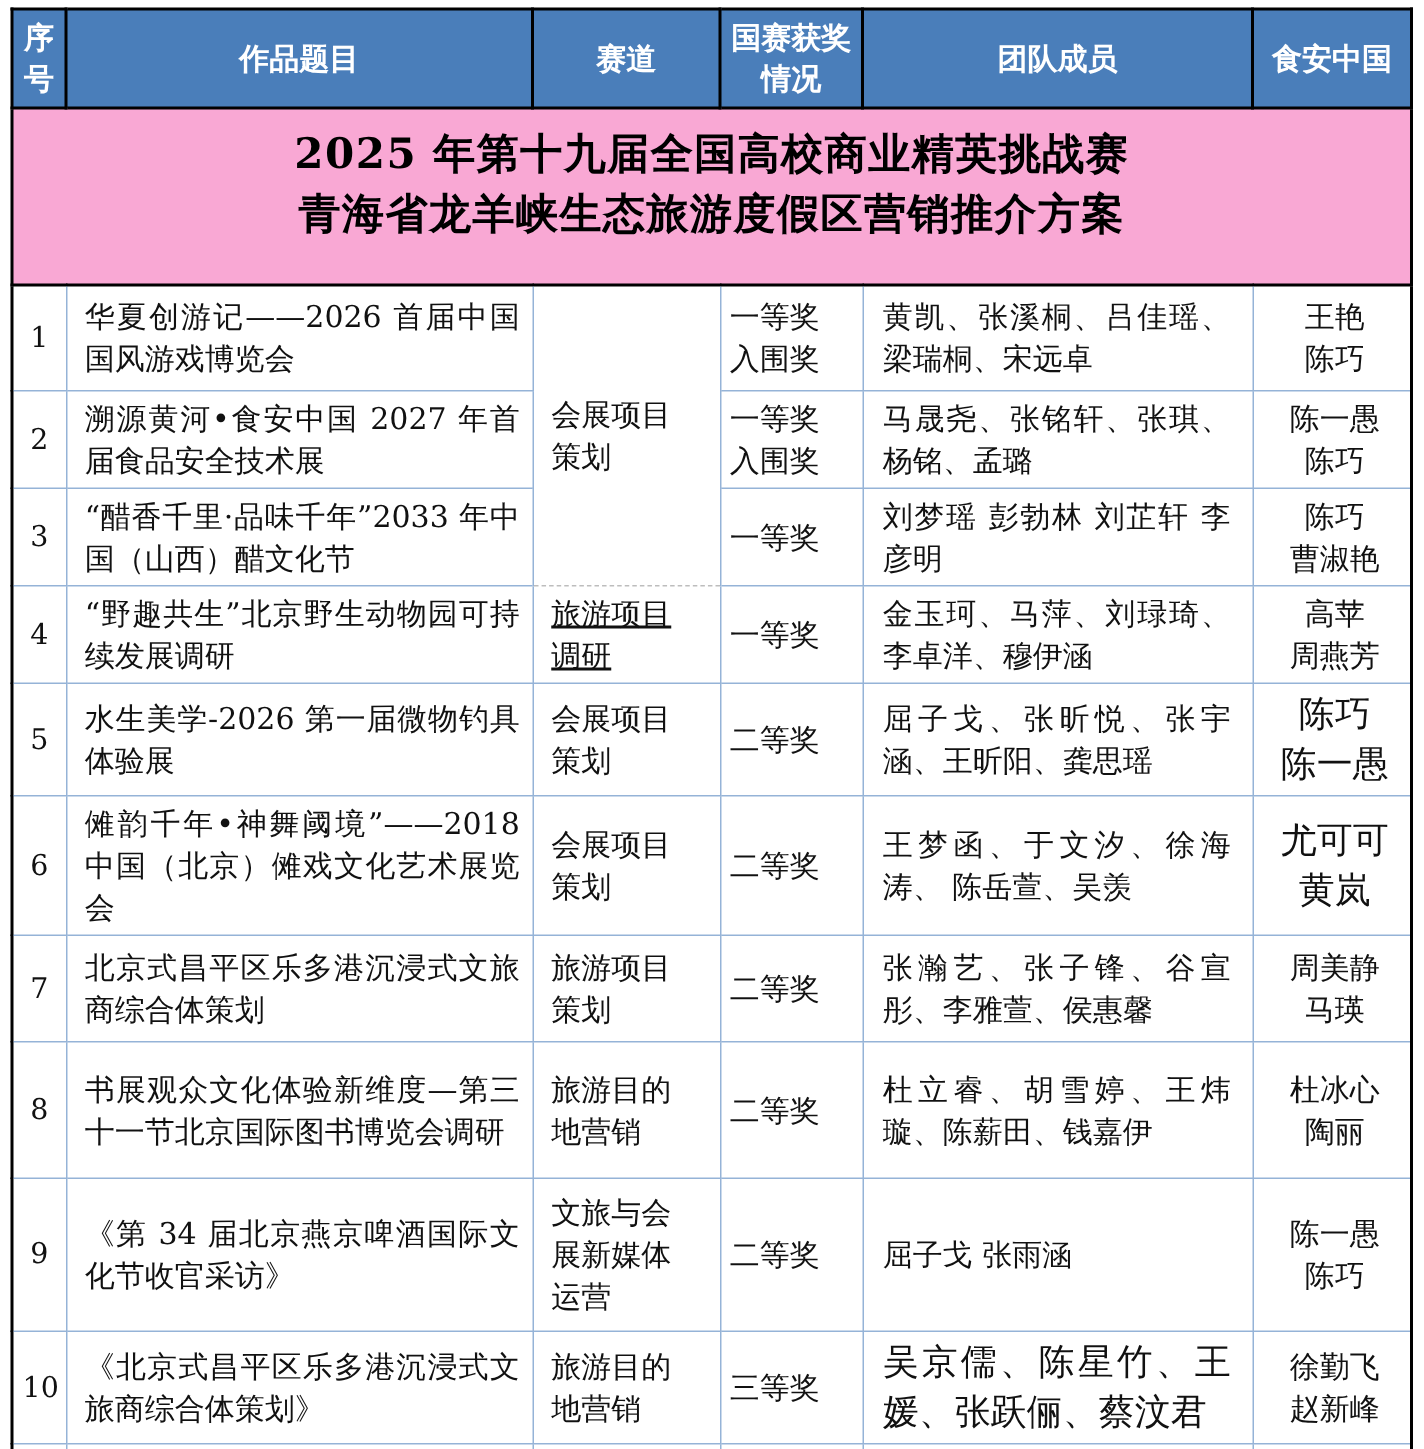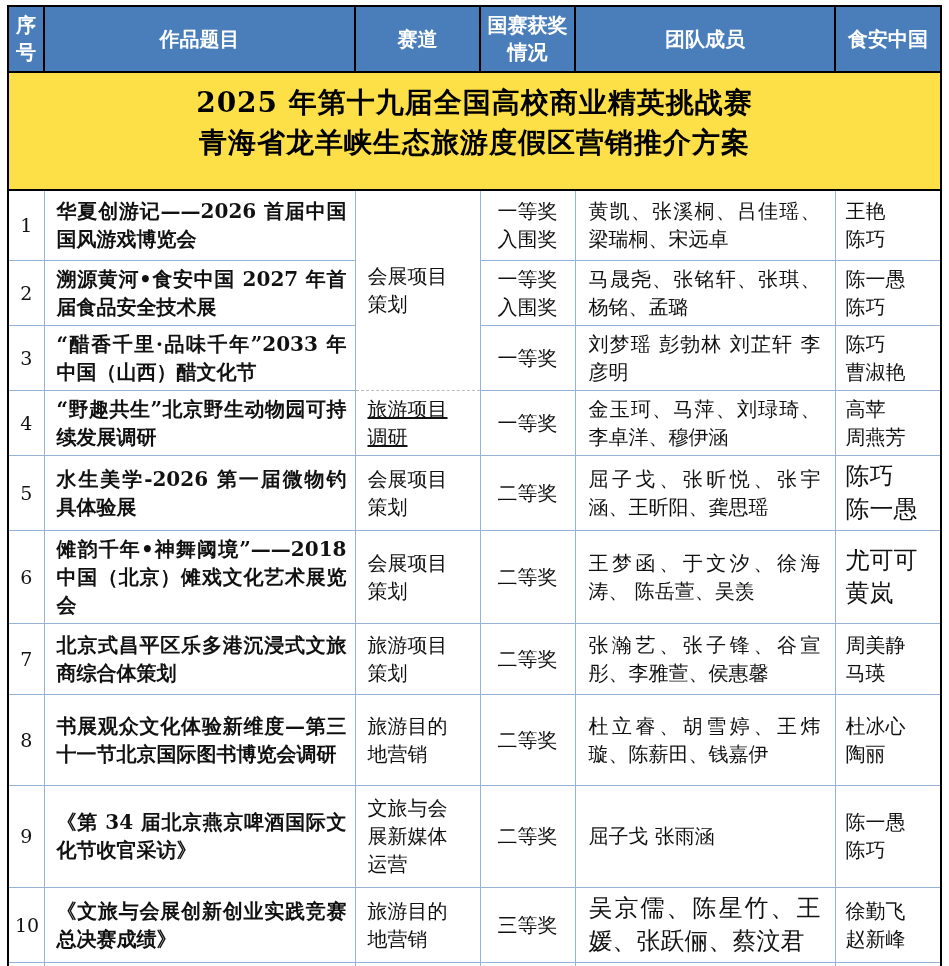--- a/index.html
+++ b/index.html
@@ -28,21 +28,21 @@
   col.c-award{width:95px;}
   col.c-members{width:260px;}
   col.c-advisors{width:106px;}
 
   td.title-block{
     border:2px solid var(--frame);
     height:104px;
     text-align:center;
     vertical-align:top;
     padding:10px 0 26px 0;
-    background:#fde047;
+    background:#f9a8d4;
   }
   .title-line{
     font-size:28px;font-weight:bold;line-height:40px;color:#000;
     letter-spacing:1px;
   }
   thead th{
     border:2px solid var(--frame);
     background:var(--header-bg);
     color:var(--header-text);
     font-size:20px;font-weight:bold;
@@ -50,25 +50,25 @@
     line-height:27px;padding:2px 6px;
   }
   tbody td{
     border:1px solid var(--grid);
     font-size:20px;line-height:28px;
     vertical-align:middle;
     padding:4px 6px;
     background:#fff;
   }
   td.cell-no{text-align:center;font-size:19px;}
-  td.cell-title{text-align:justify;padding-left:12px;padding-right:8px;font-weight:bold;}
+  td.cell-title{text-align:justify;padding-left:12px;padding-right:8px;}
   td.cell-track{padding-left:12px;padding-right:30px;}
-  td.cell-award{text-align:center;white-space:pre-line;}
+  td.cell-award{white-space:pre-line;}
   td.cell-members{text-align:justify;padding-left:13px;padding-right:14px;}
-  td.cell-advisors{padding-left:10px;white-space:pre-line;}
+  td.cell-advisors{padding-left:10px;white-space:pre-line;text-align:center;}
   td.lg{font-size:24px;line-height:33px;}
   td.track-merged{border-bottom:1px dashed #bdbdbd;}
   td.track-after-dash{border-top:1px dashed #bdbdbd;text-decoration:underline;}
 
   tr.r1{height:70px;} tr.r2{height:58px;} tr.r3{height:60px;}
   tr.r4{height:60px;} tr.r5{height:56px;} tr.r6{height:84px;}
   tr.r7{height:71px;} tr.r8{height:91px;} tr.r9{height:102px;}
   tr.r10{height:67px;} tr.r11{height:63px;}
 </style>
 </head>
@@ -179,21 +179,21 @@
       <td class="cell-no">9</td>
       <td class="cell-title">《第 34 届北京燕京啤酒国际文化节收官采访》</td>
       <td class="cell-track">文旅与会展新媒体运营</td>
       <td class="cell-award">二等奖</td>
       <td class="cell-members">屈子戈 张雨涵</td>
       <td class="cell-advisors">陈一愚
 陈巧</td>
     </tr>
     <tr class="r10">
       <td class="cell-no">10</td>
-      <td class="cell-title">《文旅与会展创新创业实践竞赛总决赛成绩》</td>
+      <td class="cell-title">《北京式昌平区乐多港沉浸式文旅商综合体策划》</td>
       <td class="cell-track">旅游目的地营销</td>
       <td class="cell-award">三等奖</td>
       <td class="cell-members lg">吴京儒、陈星竹、王媛、张跃俪、蔡汶君</td>
       <td class="cell-advisors">徐勤飞
 赵新峰</td>
     </tr>
     <tr class="r11">
       <td class="cell-no">11</td>
       <td class="cell-title">2026 中国亳州中医药文博会暨康旅产业峰会策划方案</td>
       <td class="cell-track">会展项目策划</td>

